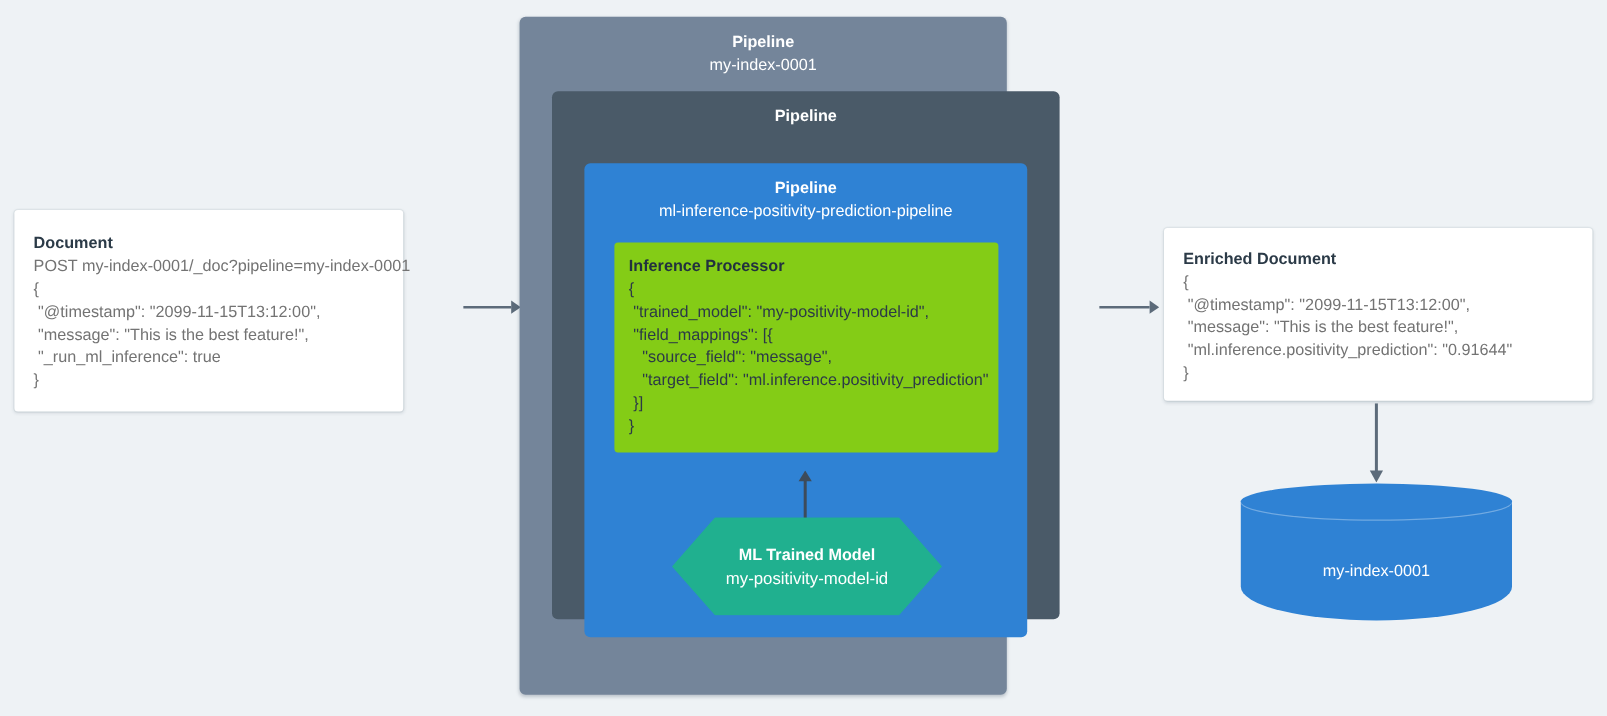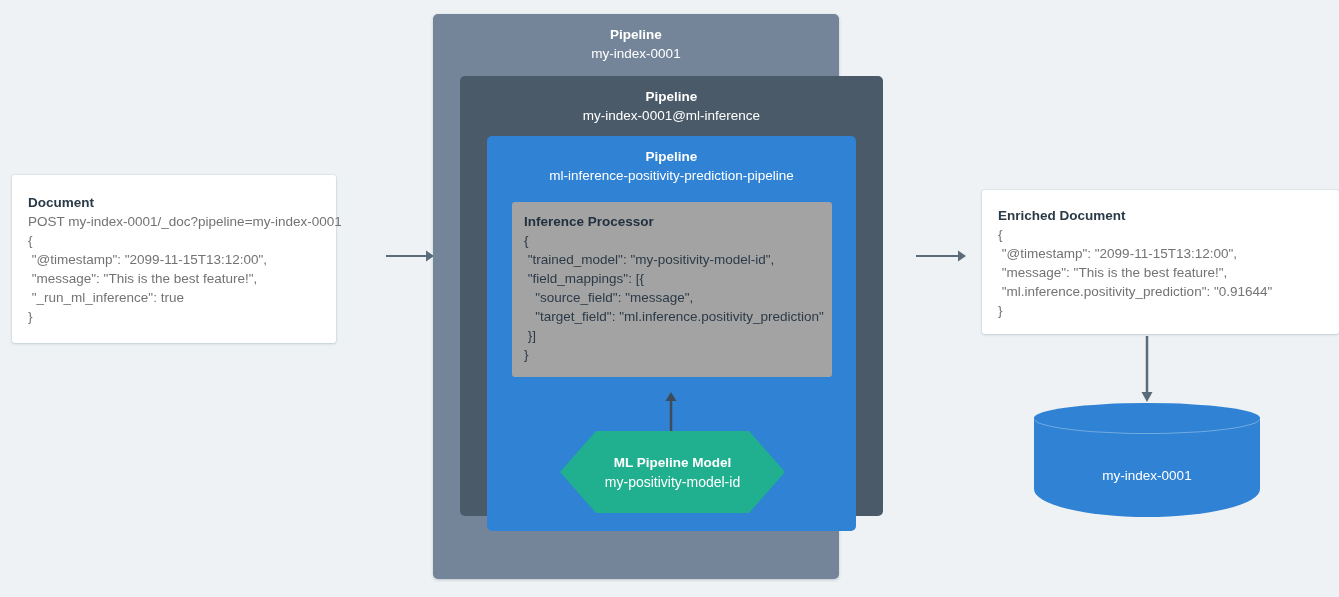--- a/index.html
+++ b/index.html
@@ -77,21 +77,21 @@
   .pipe-head .h-value {
     font-size: 13.5px;
     line-height: 20px;
   }
 
   
   .processor {
     position: absolute;
     left: 25px; top: 66px;
     width: 320px; height: 175px;
-    background: #a3a3a3;
+    background: #84cc16;
     border-radius: 3px;
     box-sizing: border-box;
     padding: 10px 12px 0 12px;
   }
   .processor .card-title { color: #22313f; }
   .processor .code-line  { color: #2c3a47; }
 
   
   .hex {
     position: absolute;
@@ -168,21 +168,20 @@
 
   <div class="pipe-outer">
     <div class="pipe-head">
       <div class="h-label">Pipeline</div>
       <div class="h-value">my-index-0001</div>
     </div>
 
     <div class="pipe-mid">
       <div class="pipe-head">
         <div class="h-label">Pipeline</div>
-        <div class="h-value">my-index-0001@ml-inference</div>
       </div>
 
       <div class="pipe-inner">
         <div class="pipe-head">
           <div class="h-label">Pipeline</div>
           <div class="h-value">ml-inference-positivity-prediction-pipeline</div>
         </div>
 
         <div class="processor">
           <div class="card-title">Inference Processor</div>
@@ -199,32 +198,32 @@
   </div>
 
   <div class="arrow" style="left:663px; top:392px; width:16px; height:42px;">
     <svg width="16" height="42" viewBox="0 0 16 42">
       <line x1="8" y1="42" x2="8" y2="8" stroke="#3d4b5a" stroke-width="2.5"></line>
       <polygon points="2.5,9 8,0 13.5,9" fill="#3d4b5a"></polygon>
     </svg>
   </div>
 
   <div class="hex">
-    <div class="h-label">ML Pipeline Model</div>
+    <div class="h-label">ML Trained Model</div>
     <div class="h-value">my-positivity-model-id</div>
   </div>
 
   <div class="arrow" style="left:916px; top:248px; width:50px; height:16px;">
     <svg width="50" height="16" viewBox="0 0 50 16">
       <line x1="0" y1="8" x2="42" y2="8" stroke="#5c6b7a" stroke-width="2"></line>
       <polygon points="42,2.5 50,8 42,13.5" fill="#5c6b7a"></polygon>
     </svg>
   </div>
 
-  <div class="card" style="left:970px; top:190px; width:357px; height:144px; padding:16px 16px 0 16px;margin-left:12px;">
+  <div class="card" style="left:970px; top:190px; width:357px; height:144px; padding:16px 16px 0 16px;">
     <div class="card-title">Enriched Document</div>
     <div class="code-line">{</div>
     <div class="code-line"> "@timestamp": "2099-11-15T13:12:00",</div>
     <div class="code-line"> "message": "This is the best feature!",</div>
     <div class="code-line"> "ml.inference.positivity_prediction": "0.91644"</div>
     <div class="code-line">}</div>
   </div>
 
   <div class="arrow" style="left:1139px; top:336px; width:16px; height:66px;">
     <svg width="16" height="66" viewBox="0 0 16 66">

